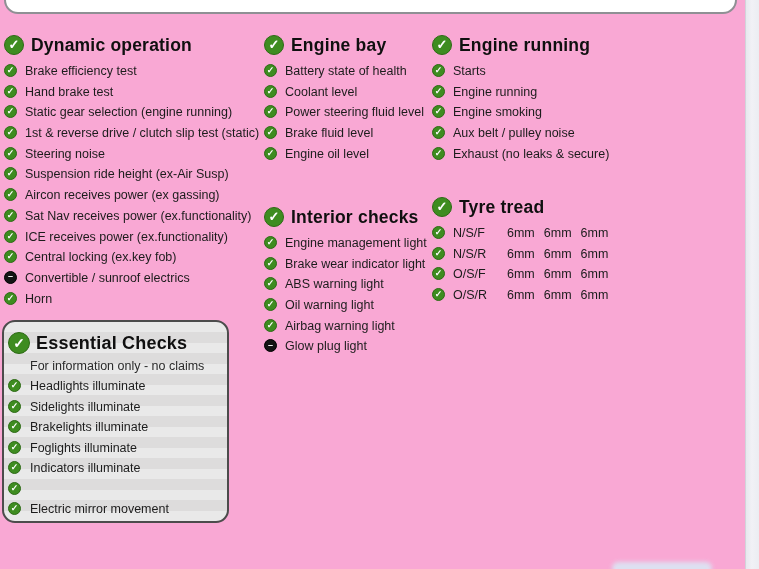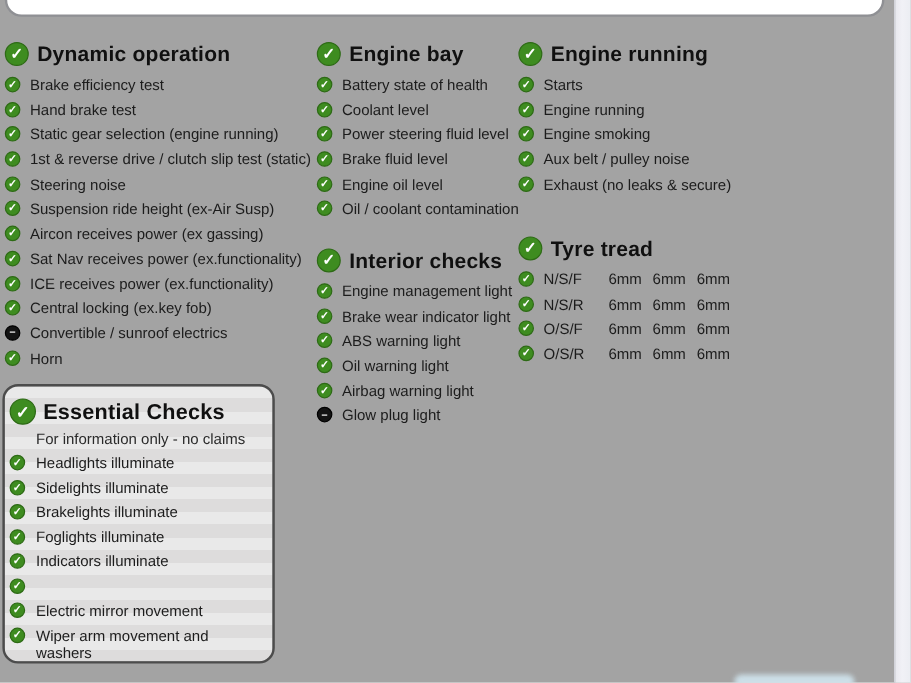--- a/index.html
+++ b/index.html
@@ -1,18 +1,18 @@
 <!DOCTYPE html>
 <html><head>
 <meta charset="utf-8">
 <style>
   * { margin:0; padding:0; box-sizing:border-box; }
   html,body { width:759px; height:569px; overflow:hidden; background:#fff;
     font-family:"Liberation Sans", sans-serif; }
-  #stage { position:relative; width:759px; height:569px; background:#a3a3a3;text-decoration:underline; }
+  #stage { position:relative; width:759px; height:569px; background:#f9a8d4;text-decoration:underline; }
 
   
   .top-box-fragment { position:absolute; left:4px; top:-34px; width:733px; height:48px;
     border:2px solid #8f9094; border-radius:14px; background:#fff; }
 
   
   .right-strip { position:absolute; left:745px; top:0; width:14px; height:569px;
     border-left:1px solid #d2d3da;
     background:linear-gradient(to right,#e7e8ee 0%,#f1f1f6 45%,#ebedf2 100%); }
 
@@ -42,21 +42,21 @@
   #sec-enginebay { left:264px; top:33px;  width:172px; }
   #sec-running   { left:432px; top:33px;  width:200px; }
   #sec-interior  { left:264px; top:205px; width:172px; }
   #sec-tyre      { left:432px; top:195px; width:220px; }
 
   
   .tyre-row .lbl { width:46px; }
   .tyre-vals { display:flex; gap:9px; font-size:12.5px; color:#1c1c1c; }
 
   
-  #box-essential { position:absolute; left:2px; top:320px; width:227px; height:233px;
+  #box-essential { position:absolute; left:2px; top:320px; width:227px; height:203px;
     border:2px solid #4c4c4c; border-radius:13px; overflow:hidden;
     background:repeating-linear-gradient(to bottom,#e9e9e9 0px,#e9e9e9 10px,#dddcdc 10px,#dddcdc 21px);
     padding:7px 6px 2px 4px; }
   #box-essential .sec-header { height:28px; gap:6px; }
   #box-essential .sec-title { font-size:18px; }
   .ess-subtitle { font-size:12.5px; color:#2a2a2a; margin:2px 0 0 22px; height:18px; }
   #box-essential .items { margin-top:2px; }
   #box-essential .item { gap:9px; height:20.5px; }
 </style>
 </head>
@@ -160,24 +160,20 @@
         <div class="item">
           <span class="ci sm pass"></span>
           <span class="lbl">Brake fluid level</span>
         </div>
 
         <div class="item">
           <span class="ci sm pass"></span>
           <span class="lbl">Engine oil level</span>
         </div>
 
-        <div class="item">
-          <span class="ci sm pass"></span>
-          <span class="lbl">Oil / coolant contamination</span>
-        </div>
       </div>
   </div>
 
   <div class="section" id="sec-running">
     <div class="sec-header">
       <span class="ci lg pass"></span>
       <span class="sec-title">Engine running</span>
     </div>
     <div class="items">
 

